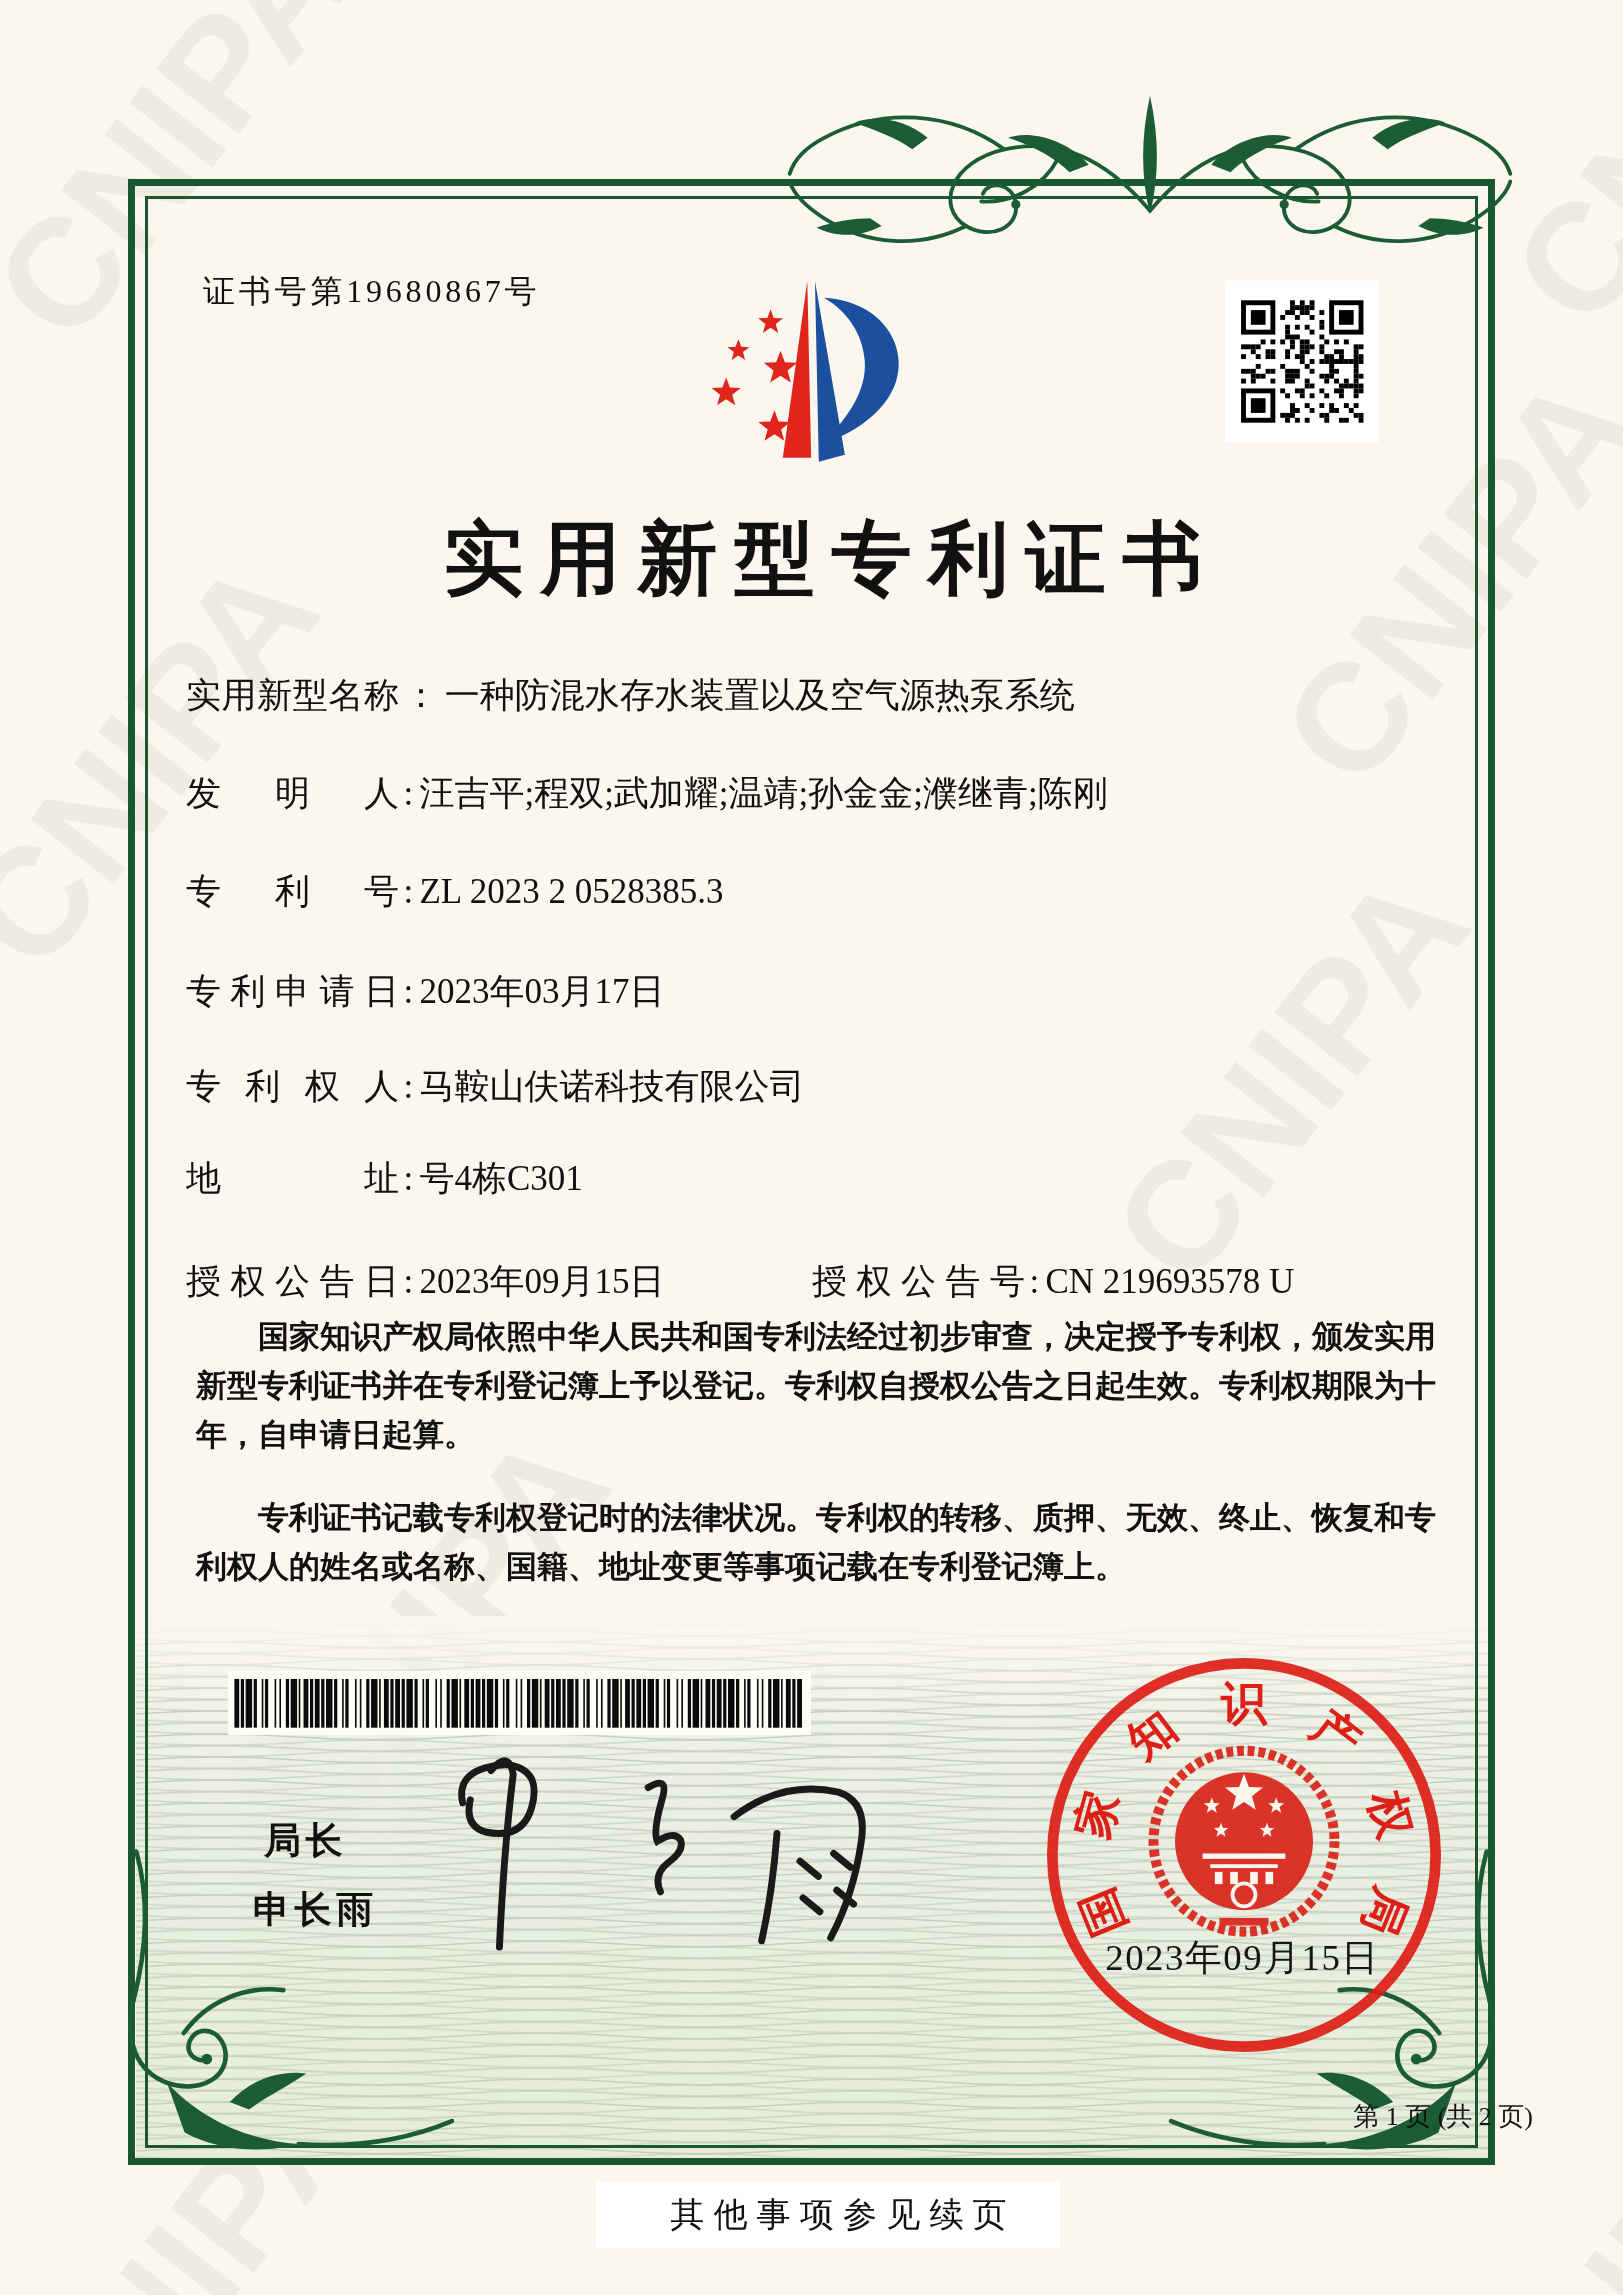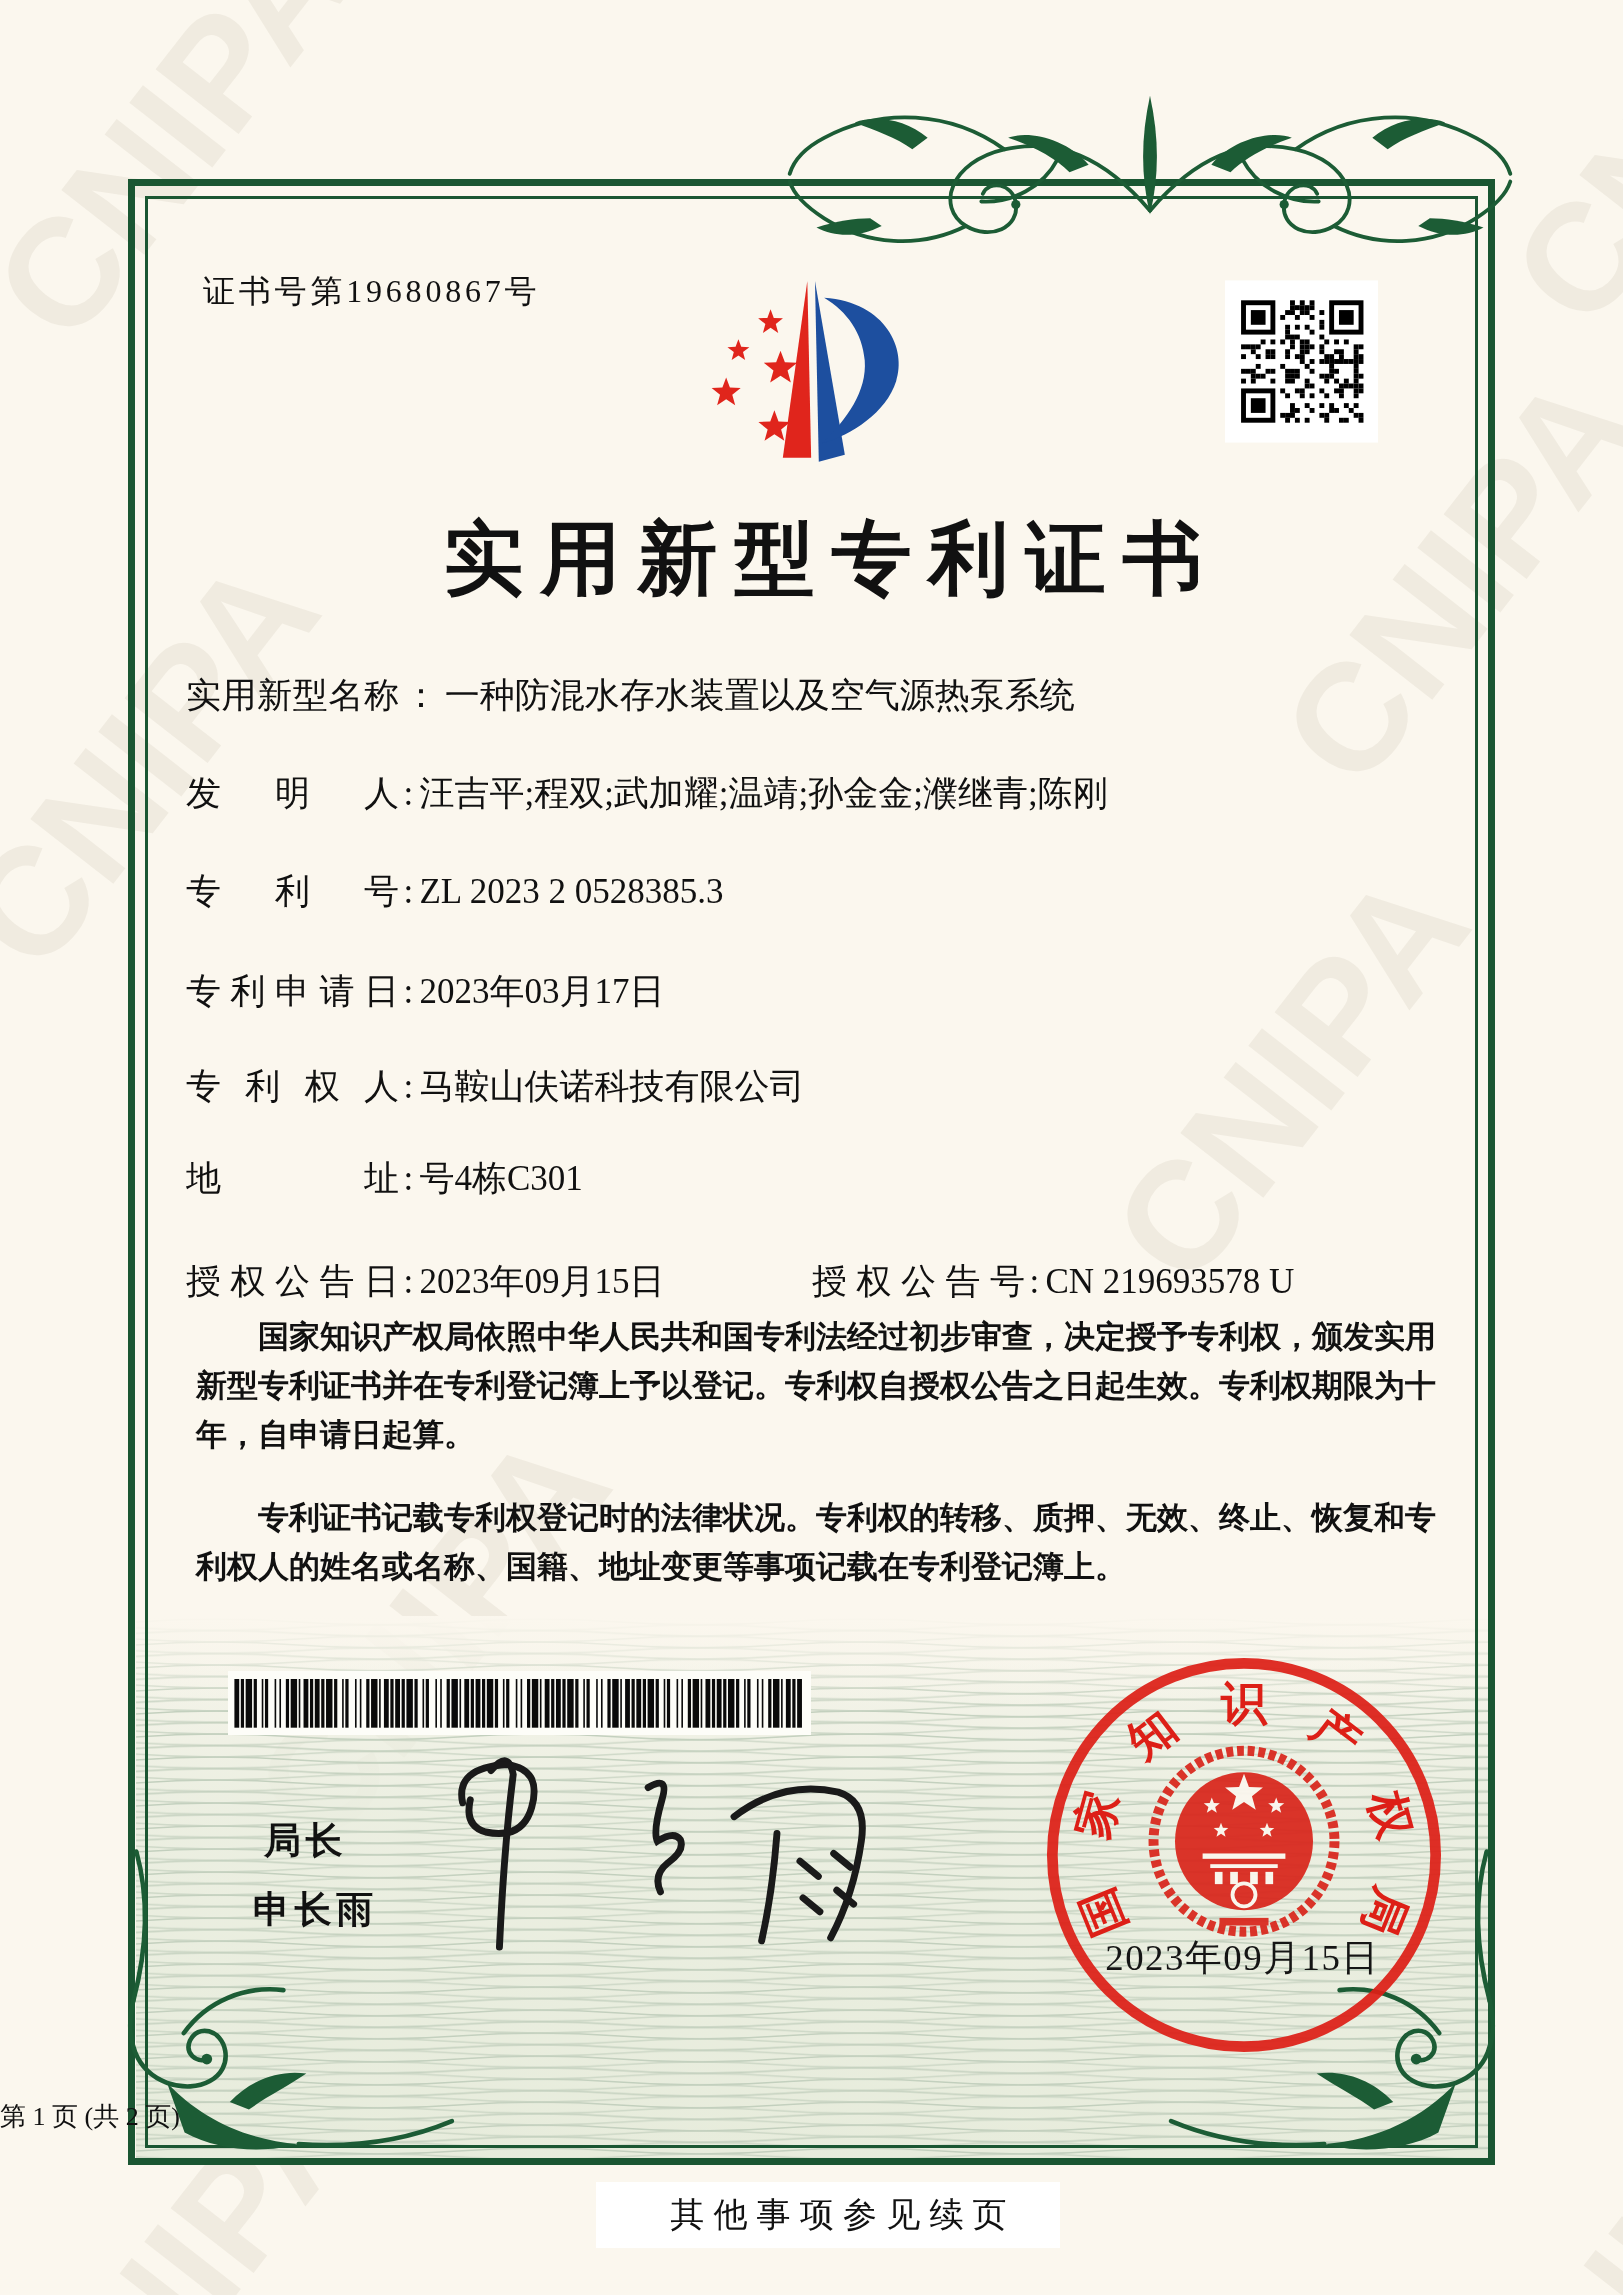--- a/index.html
+++ b/index.html
@@ -45,21 +45,21 @@
   .chief-role{position:absolute;left:264px;top:1816px;font-size:37px;font-weight:bold;
       font-family:"Liberation Sans","DejaVu Sans",sans-serif;letter-spacing:4.6px;}
   .chief-name{position:absolute;left:253px;top:1885px;font-size:37px;font-weight:bold;
       font-family:"Liberation Sans","DejaVu Sans",sans-serif;letter-spacing:4.6px;}
   .signature{position:absolute;left:418px;top:1740px;}
   .seal{position:absolute;left:1037px;top:1648px;}
   .seal-char{font-size:60px;font-weight:bold;fill:#dd1f17;
       font-family:"Liberation Serif","DejaVu Serif",serif;}
   .seal-date{font-size:48px;fill:#151515;letter-spacing:2px;
       font-family:"Liberation Serif","DejaVu Serif",serif;}
-  .footer-page{position:absolute;left:0;top:2099px;width:1533px;text-align:left;font-size:26px;}
+  .footer-page{position:absolute;left:0;top:2099px;width:1533px;text-align:right;font-size:26px;}
   .cont-strip{position:absolute;left:596px;top:2182px;width:434px;height:66px;background:#ffffff;
       display:flex;align-items:center;justify-content:center;padding-left:30px;}
   .cont-strip span{font-size:34px;letter-spacing:9.2px;}
 </style>
 </head>
 <body>
 
 <div class="page">
 
   <span class="wm" style="left:-61px;top:46px;">CNIPA</span>

